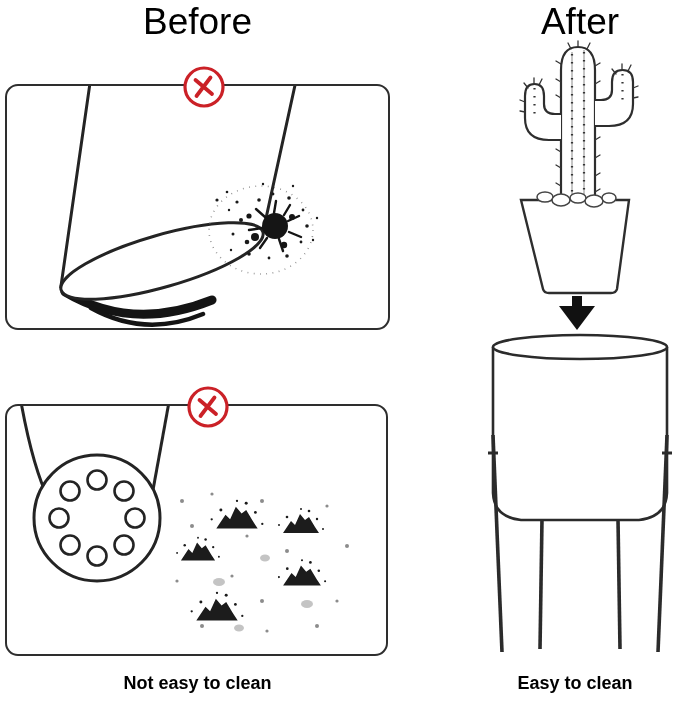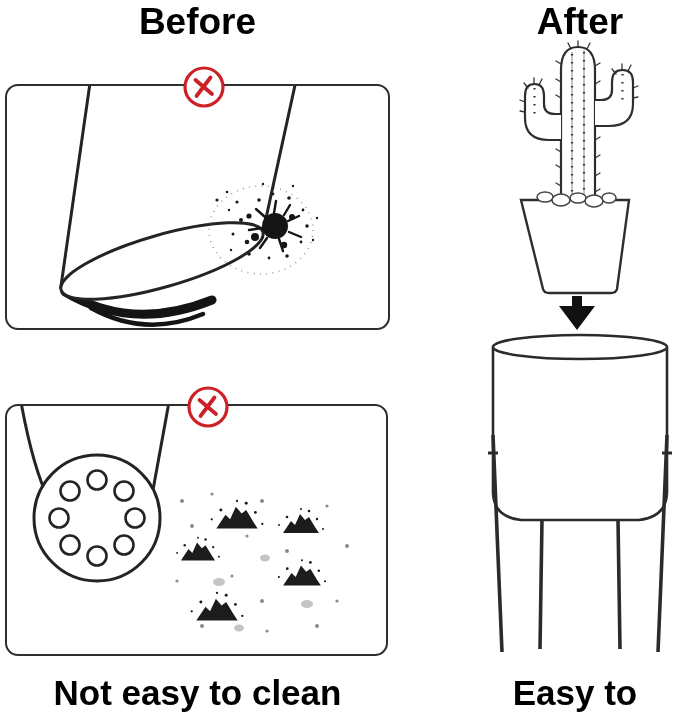--- a/index.html
+++ b/index.html
@@ -9,22 +9,22 @@
     --panel-border:#2e2e2e;
   }
   *{box-sizing:border-box;}
   html,body{margin:0;padding:0;}
   body{
     width:679px;height:714px;position:relative;overflow:hidden;
     background:var(--bg);
     font-family:"Liberation Sans", sans-serif;
     color:#000;
   }
-  .title{position:absolute;font-weight:bold;font-size:37px;line-height:1.1;text-align:center;}
-  .caption{position:absolute;font-weight:bold;font-size:35px;line-height:1.1;text-align:center;}
+  .title{position:absolute;font-weight:normal;font-size:37px;line-height:1.1;text-align:center;}
+  .caption{position:absolute;font-weight:bold;font-size:18px;line-height:1.1;text-align:center;}
   .panel{
     position:absolute;background:#fff;
     border:2.5px solid var(--panel-border);
     border-radius:13px;overflow:hidden;
   }
   .panel svg{display:block;}
   .noicon{position:absolute;width:48px;height:48px;z-index:6;}
   .illus{position:absolute;}
 </style>
 </head>

